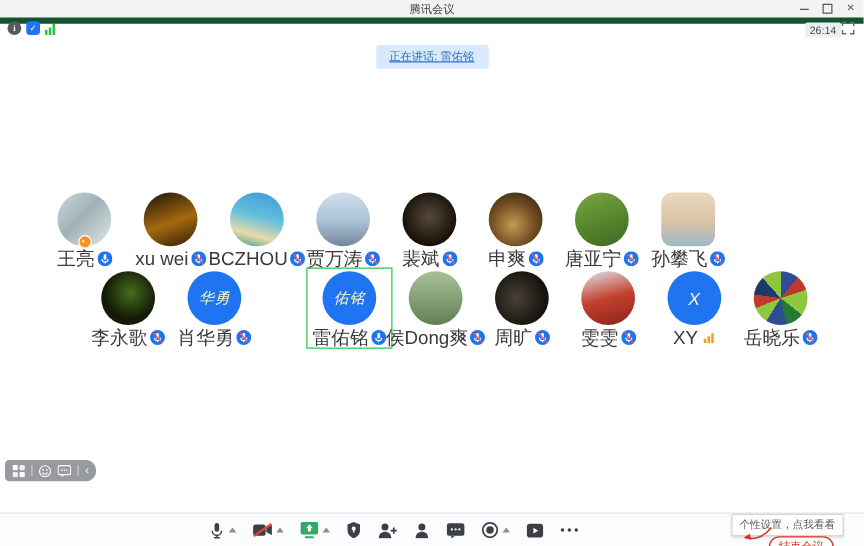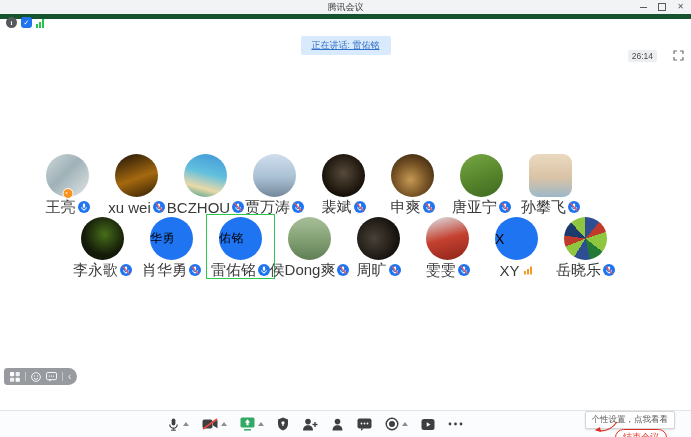--- a/index.html
+++ b/index.html
@@ -24,41 +24,41 @@
   .status-left{position:absolute;left:6px;top:17px;display:flex;align-items:center;gap:4px;}
   .ic-info{width:11px;height:11px;border-radius:50%;background:#55595e;color:#fff;
     font-size:7px;font-weight:bold;display:flex;align-items:center;justify-content:center;font-family:"Liberation Serif",serif;}
   .ic-shield{width:11px;height:11px;border-radius:3px;background:#1f74f2;color:#fff;
     font-size:7px;display:flex;align-items:center;justify-content:center;}
   .ic-signal{display:flex;align-items:flex-end;gap:1px;height:10px;}
   .ic-signal i{display:block;width:2px;background:#27c24c;}
   .ic-signal i:nth-child(1){height:4px;}
   .ic-signal i:nth-child(2){height:6px;}
   .ic-signal i:nth-child(3){height:9px;}
-  .status-right{position:absolute;right:7px;top:15px;display:flex;align-items:center;gap:16px;margin-top:32px;}
+  .status-right{position:absolute;right:7px;top:15px;display:flex;align-items:center;gap:0;}
   .timer{background:#eceff1;border-radius:2px;padding:1px 4px;font-size:8.5px;color:#4a4a4a;}
   
   .notify{
     position:absolute;top:36px;left:50%;transform:translateX(-50%);
     background:#d9eafc;color:#3170c7;font-size:9px;
     padding:3px 11px;border-radius:2px;white-space:nowrap;text-decoration:underline;
   }
   
   .prow{position:absolute;display:flex;}
   .prow1{top:151px;left:33px;}
   .prow2{top:214px;left:68px;}
   .tile{
     width:69px;box-sizing:border-box;display:flex;flex-direction:column;align-items:center;
     padding:2px 0 2px 0;border:1px solid transparent;
   }
-  .tile.active{border-color:#2bc84e;}
+  .tile.active{border-color:#2bc84e;margin-left:39px;}
   .avatar{
     width:43px;height:43px;border-radius:50%;position:relative;
-    display:flex;align-items:center;
-    color:#000000;font-size:12px;letter-spacing:.5px;overflow:visible;
+    display:flex;align-items:center;justify-content:center;
+    color:#fef9c3;font-size:12px;letter-spacing:.5px;overflow:visible;font-style:italic;
   }
   .avatar.rounded{border-radius:9px;}
   .avatar.single{font-size:14px;}
   .badge{
     position:absolute;bottom:-2px;left:50%;transform:translateX(-50%);
     width:9px;height:9px;border-radius:50%;background:#f7931e;border:1px solid #fff;
   }
   .badge::after{content:"";position:absolute;left:2.5px;top:2.5px;width:2px;height:2px;border-radius:50%;background:#ffe2b8;}
   .name-row{margin-top:4px;height:12px;display:flex;align-items:center;gap:2px;}
   .pname{font-size:15px;color:#3a3a3a;white-space:nowrap;}

